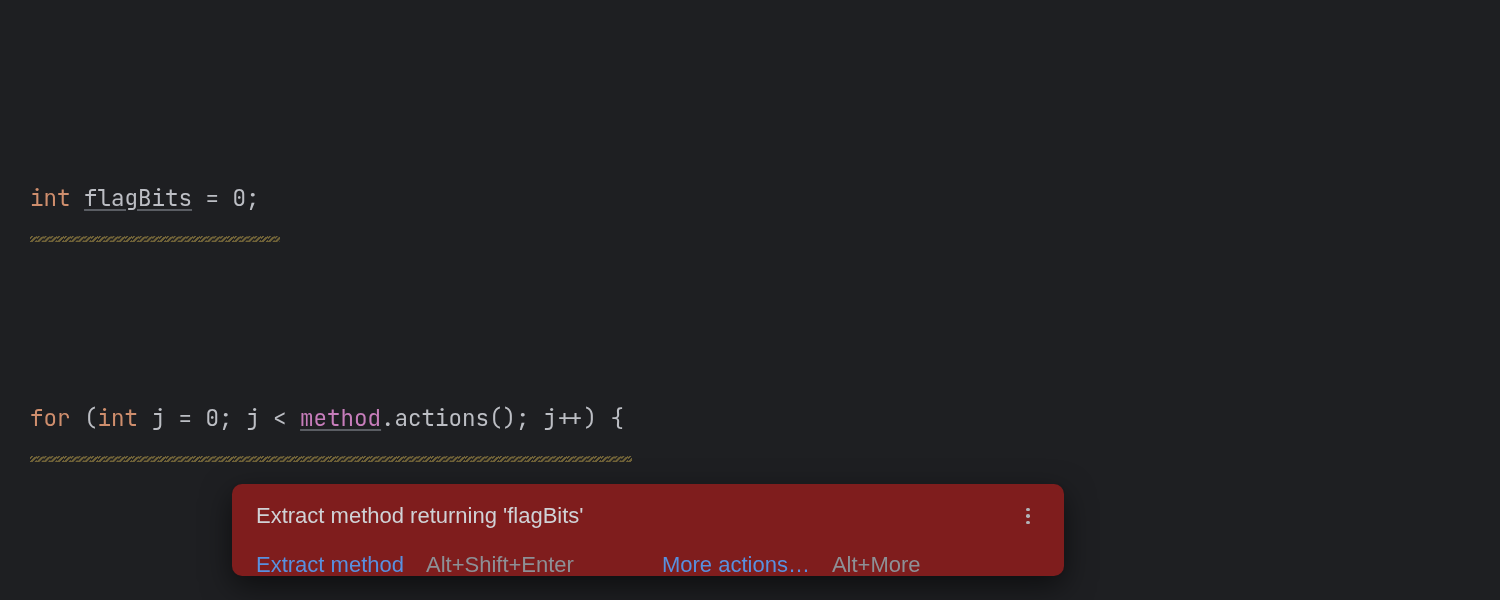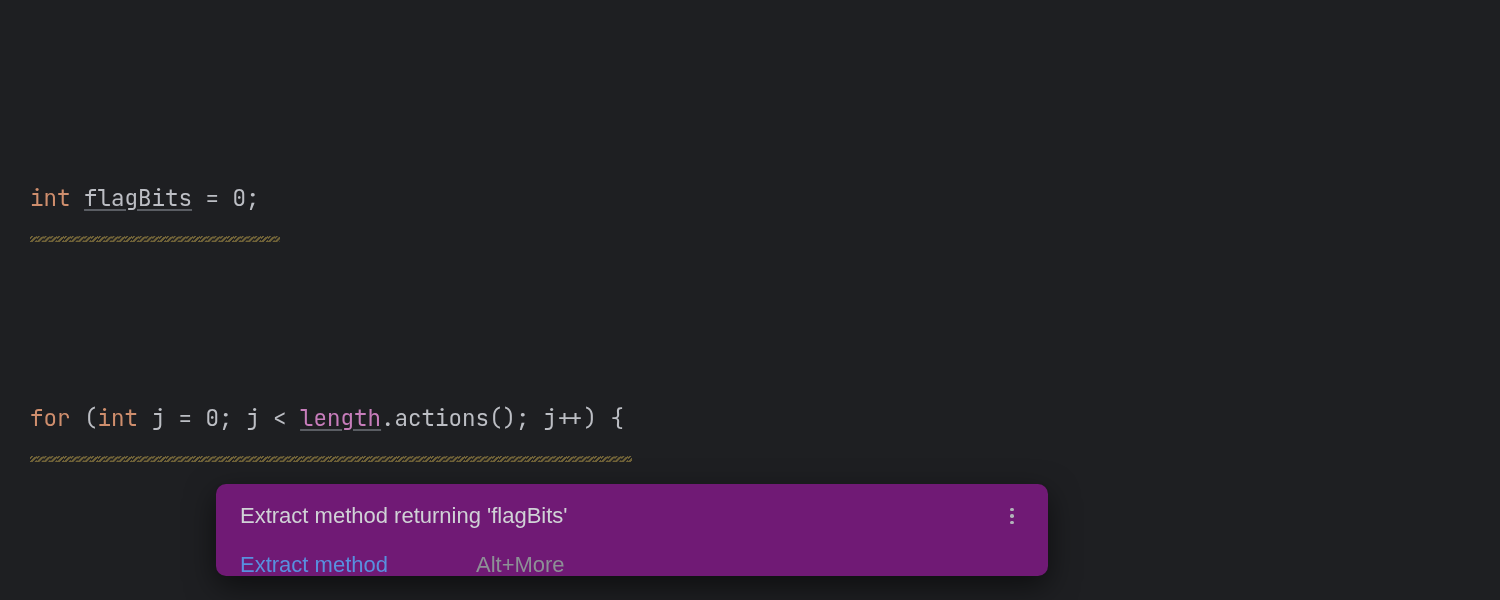--- a/index.html
+++ b/index.html
@@ -51,25 +51,25 @@
     opacity: 0.9;
   }
   .kw      { color: #cf8e6d; }
   .ident   { color: #bcbec4; }
   .field   { color: #c77dbb; }
   .punc    { color: #bcbec4; }
   .u { text-decoration: underline; text-decoration-color: #5a5d63; text-underline-offset: 3px; }
 
   .popup {
     position: absolute;
-    left: 208px;
+    left: 224px;
     top: 484px;
     width: 832px;
     height: 92px;
-    background: #701a75;
+    background: #7f1d1d;
     border-radius: 10px;
     box-shadow: 0 10px 30px rgba(0,0,0,0.55), 0 0 0 1px #1e1f22;
     font-family: -apple-system, "Segoe UI", "Helvetica Neue", Arial, sans-serif;
     color: #d0d2d6;
     box-sizing: border-box;
     padding: 16px 24px 0 24px;
   }
   .popup .title-row {
     display: flex;
     justify-content: space-between;
@@ -103,21 +103,21 @@
 
 <div class="editor">
   <div class="code">
 
     
     <div class="line"><span class="kw">int</span><span class="ident"> <span class="u">flagBits</span></span><span class="punc"> = 0;</span>
       <div class="underlay"><span class="wave" style="width:250px"></span></div>
     </div>
 
     
-    <div class="line"><span class="kw">for</span><span class="punc"> (</span><span class="kw">int</span><span class="punc"> j = 0; j &lt; </span><span class="field u">length</span><span class="punc">.actions(); j++) {</span>
+    <div class="line"><span class="kw">for</span><span class="punc"> (</span><span class="kw">int</span><span class="punc"> j = 0; j &lt; </span><span class="field u">method</span><span class="punc">.actions(); j++) {</span>
       <div class="underlay"><span class="wave" style="width:602px"></span></div>
     </div>
 
     
     
 
     
     
 
     
@@ -156,17 +156,19 @@
     <div class="title-row">
       <div class="title">Extract method returning 'flagBits'</div>
       <div class="kebab">
         <span></span>
           <span></span>
           <span></span>
       </div>
     </div>
     <div class="action-row">
       <span class="link">Extract method</span>
+      <span class="shortcut">Alt+Shift+Enter</span>
       <span class="gap"></span>
+      <span class="link">More actions…</span>
       <span class="shortcut">Alt+More</span>
     </div>
   </div>
 </div>
 
 </body></html>

